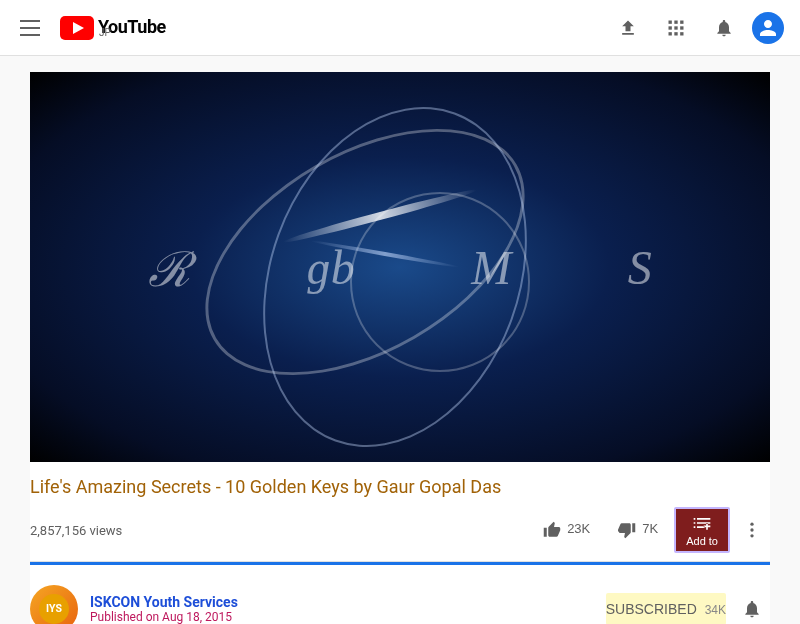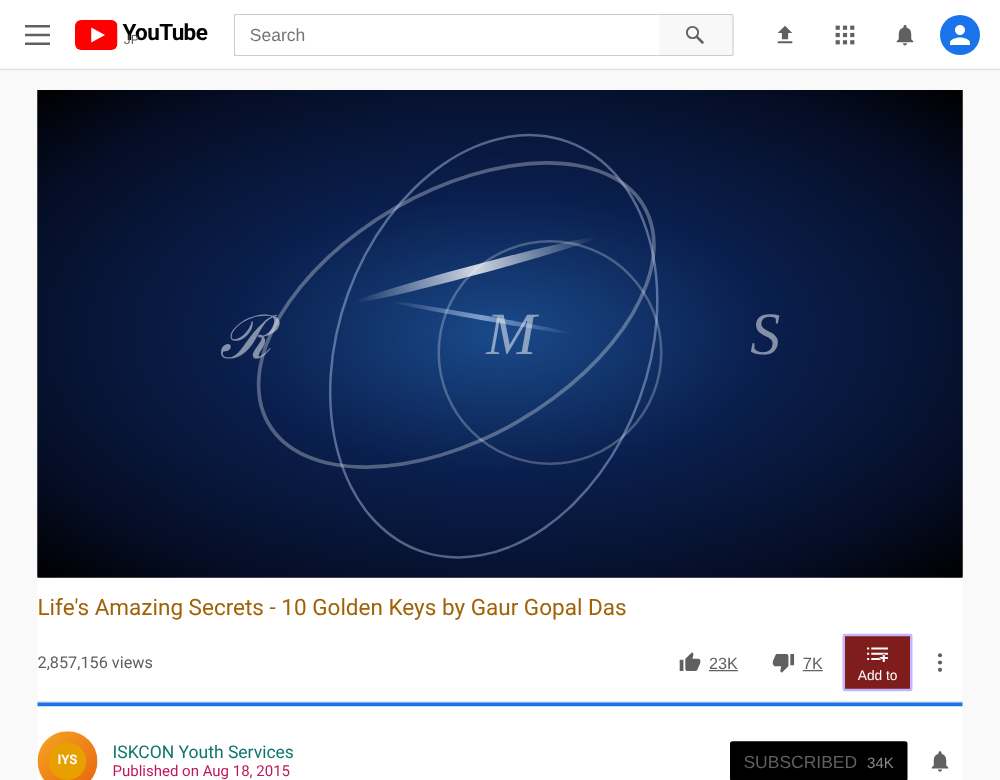--- a/index.html
+++ b/index.html
@@ -248,30 +248,29 @@
       font-size: 13px;
       color: #606060;
     }
     .action-buttons {
       display: flex;
       align-items: center;
       gap: 4px;
     }
     .action-btn {
       display: flex;
-      align-items: center;
+      align-items: flex-start;
       gap: 6px;
       padding: 6px 12px;
       border: none;
       background: transparent;
       cursor: pointer;
       font-size: 13px;
       color: #606060;
       border-radius: 2px;
-      text-decoration: underline;
     }
     .action-btn .count {
       font-size: 13px;
       color: #606060;
     }
     .add-to-btn {
       position: relative;
       display: flex;
       flex-direction: column;
       align-items: center;
@@ -337,37 +336,37 @@
       font-size: 18px;
       font-weight: 700;
       color: #fff;
     }
     .channel-info {
       display: flex;
       flex-direction: column;
     }
     .channel-name {
       font-size: 14px;
-      font-weight: 400;
-      color: #0f766e;
+      font-weight: 700;
+      color: #1d4ed8;
     }
     .channel-date {
       font-size: 12px;
       color: #be185d;
     }
     .channel-right {
       display: flex;
       align-items: center;
       gap: 8px;
     }
     .subscribed-btn {
-      background: #000000;
+      background: #fef9c3;
       color: #606060;
       border: none;
-      padding: 8px 11px;
+      padding: 8px 0;
       font-size: 14px;
       font-weight: 500;
       cursor: pointer;
       border-radius: 2px;
       text-transform: uppercase;
     }
     .bell-btn {
       width: 36px;
       height: 36px;
       border: none;
@@ -403,31 +402,20 @@
           <polygon points="13,6 13,18 24,12" fill="#FFFFFF"></polygon>
         </svg>
       </div>
       <div style="display:flex;flex-direction:column;line-height:1;">
         <span class="yt-logo-text">YouTube</span>
         <span class="yt-jp-badge">JP</span>
       </div>
     </div>
   </div>
 
-  <div class="search-area">
-    <div class="search-form">
-      <input class="search-input" type="text" placeholder="Search" style="">
-      <button class="search-button">
-        <svg width="16" height="16" viewBox="0 0 16 16" fill="#606060">
-          <circle cx="6" cy="6" r="4.5" stroke="#606060" stroke-width="1.5" fill="none"></circle>
-          <line x1="9.5" y1="9.5" x2="14" y2="14" stroke="#606060" stroke-width="2" stroke-linecap="round"></line>
-        </svg>
-      </button>
-    </div>
-  </div>
 
   <div class="header-right">
     <div class="icon-btn">
       <svg width="20" height="20" viewBox="0 0 24 24" fill="#606060">
         <path d="M9 16h6v-6h4l-7-7-7 7h4zm-4 2h14v2H5z"></path>
       </svg>
     </div>
     <div class="icon-btn">
       <svg width="20" height="20" viewBox="0 0 24 24" fill="#606060">
         <rect x="3" y="3" width="4" height="4"></rect>
@@ -460,20 +448,21 @@
     <div class="video-thumbnail">
 
       <div class="swirl swirl1"></div>
       <div class="swirl swirl2"></div>
       <div class="swirl swirl3"></div>
       <div class="light-streak"></div>
       <div class="light-streak2"></div>
 
       <div class="video-overlay-letters">
         <span class="overlay-letter">ℛ</span>
+        <span class="overlay-letter">ɡb</span>
         <span class="overlay-letter">M</span>
         <span class="overlay-letter">S</span>
       </div>
     </div>
   </div>
 
   <div class="video-info">
     <h1 class="video-title">Life's Amazing Secrets - 10 Golden Keys by Gaur Gopal Das</h1>
 
     <div class="video-meta-row">

